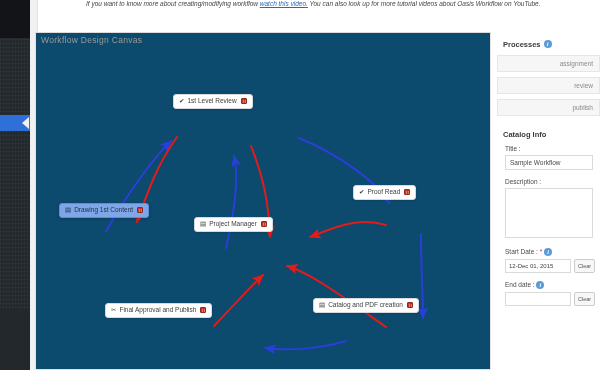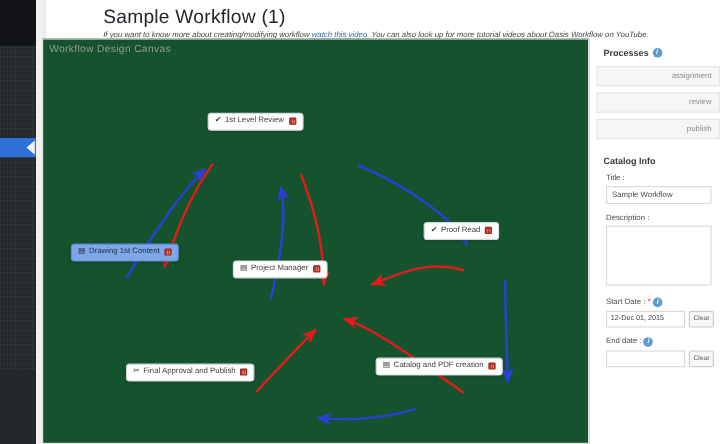--- a/index.html
+++ b/index.html
@@ -52,21 +52,21 @@
   .page-subtitle {
     font-size: 6.5px; font-style: italic; color: #444;
     padding: 0 0 0 48px; white-space: nowrap;
   }
   .page-subtitle a { color: #2b6bb5; text-decoration: underline; }
 
   
   .canvas-panel {
     position: absolute; left: 35px; top: 32px;
     width: 456px; height: 338px;
-    background: #14532d;
+    background: #0c4a6e;
     border: 1px solid #e2e2e2;
     border-top: 1px solid #dcdcdc;
     box-shadow: 0 1px 1px rgba(0,0,0,0.04);
   }
   .canvas-legend {
     position: absolute; left: 5px; top: 2px;
     font-size: 8.5px; color: #9a9a9a; letter-spacing: .3px;
   }
   .canvas-surface { position: absolute; inset: 0; overflow: hidden; }
   .canvas-surface svg { position: absolute; left: 0; top: 0; }
@@ -164,21 +164,20 @@
 
   <div class="wp-sidebar">
     <div class="wp-top-black"></div>
     <div class="wp-texture"></div>
     <div class="wp-active-item"></div>
     <div class="wp-active-arrow"></div>
   </div>
   <div class="wp-gutter"></div>
 
   <div class="page-header">
-    <div class="page-title">Sample Workflow (1)</div>
     <div class="page-subtitle"><span>If you want to know more about creating/modifying workflow </span><a href="#">watch this video.</a><span> You can also look up for more tutorial videos about Oasis Workflow on YouTube.</span></div>
   </div>
 
   <div class="canvas-panel">
     <div class="canvas-legend">Workflow Design Canvas</div>
     <div class="canvas-surface">
       <svg width="456" height="338">
         <defs>
           <marker id="ahB" markerWidth="7" markerHeight="7" refX="5.4" refY="3" orient="auto">
             <path d="M0,0.4 L6,3 L0,5.6 L1.4,3 Z" fill="#2a3fd8"></path>

